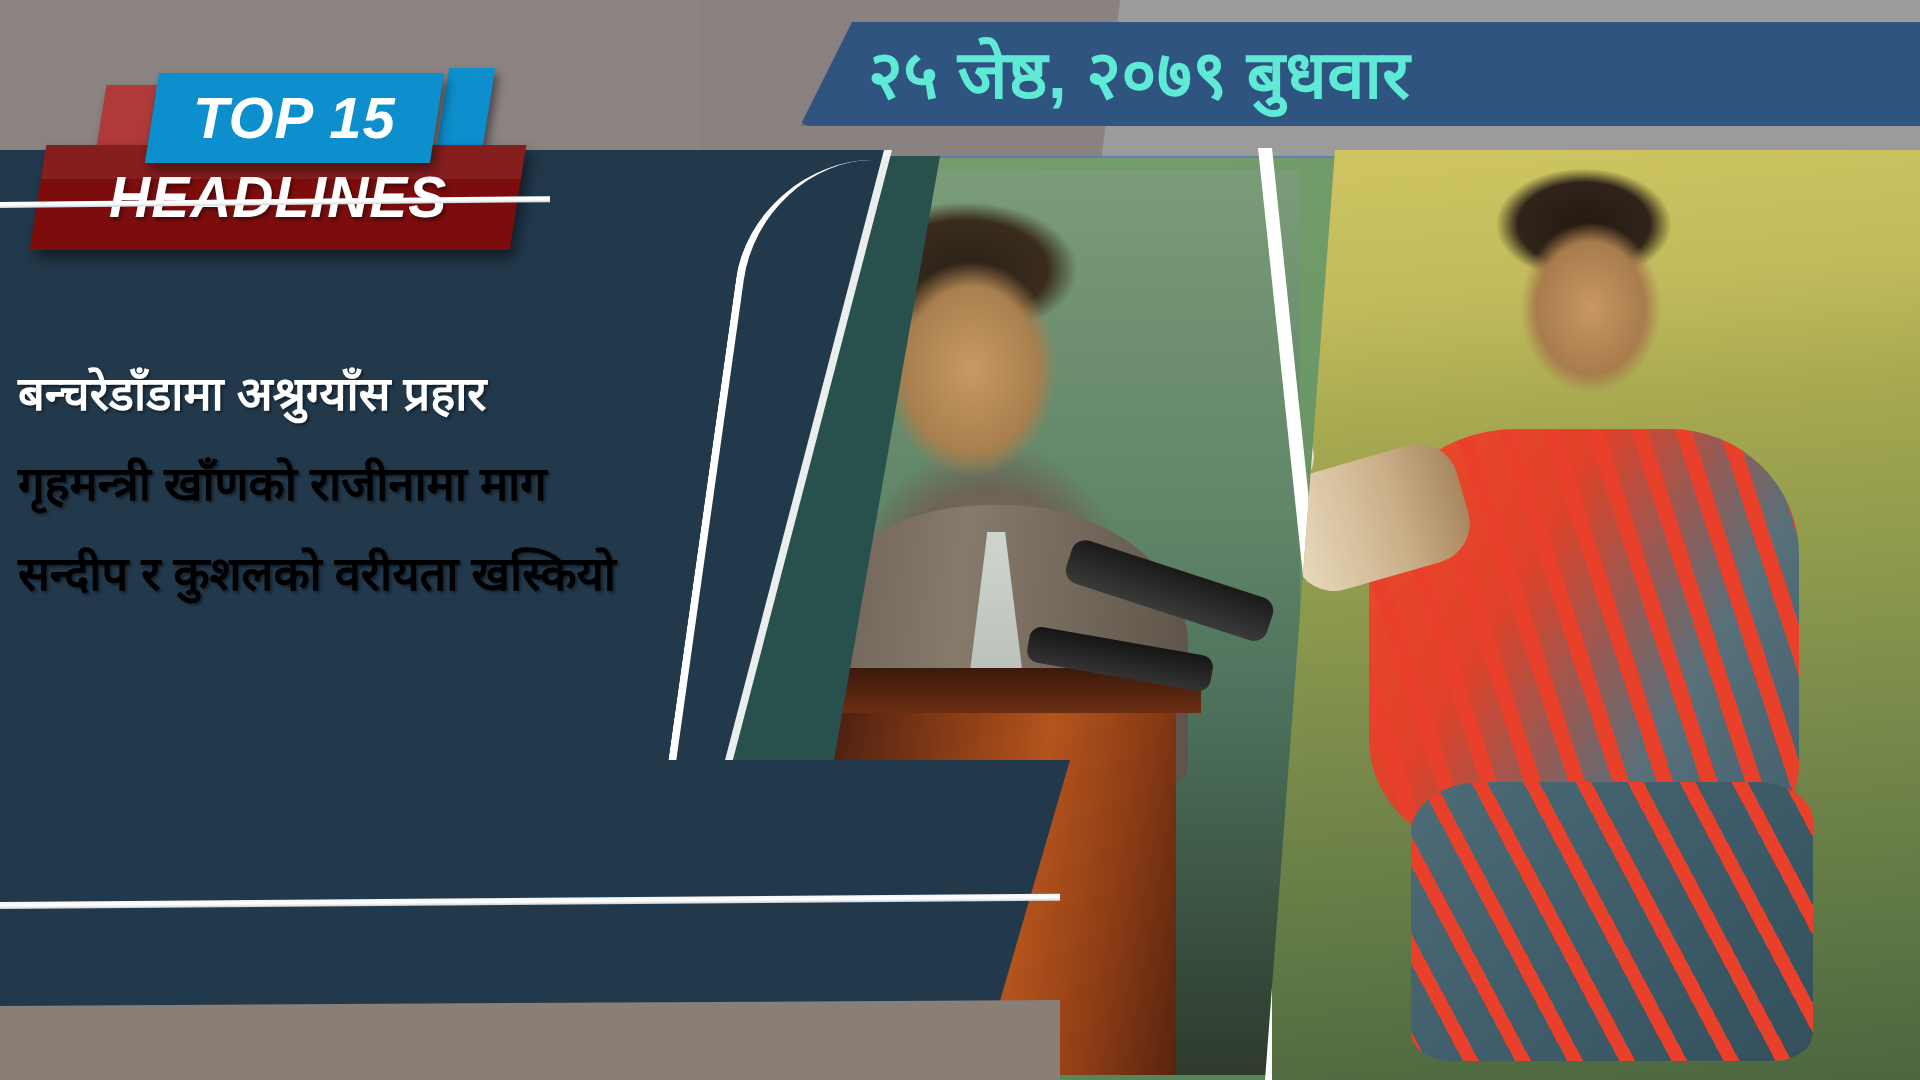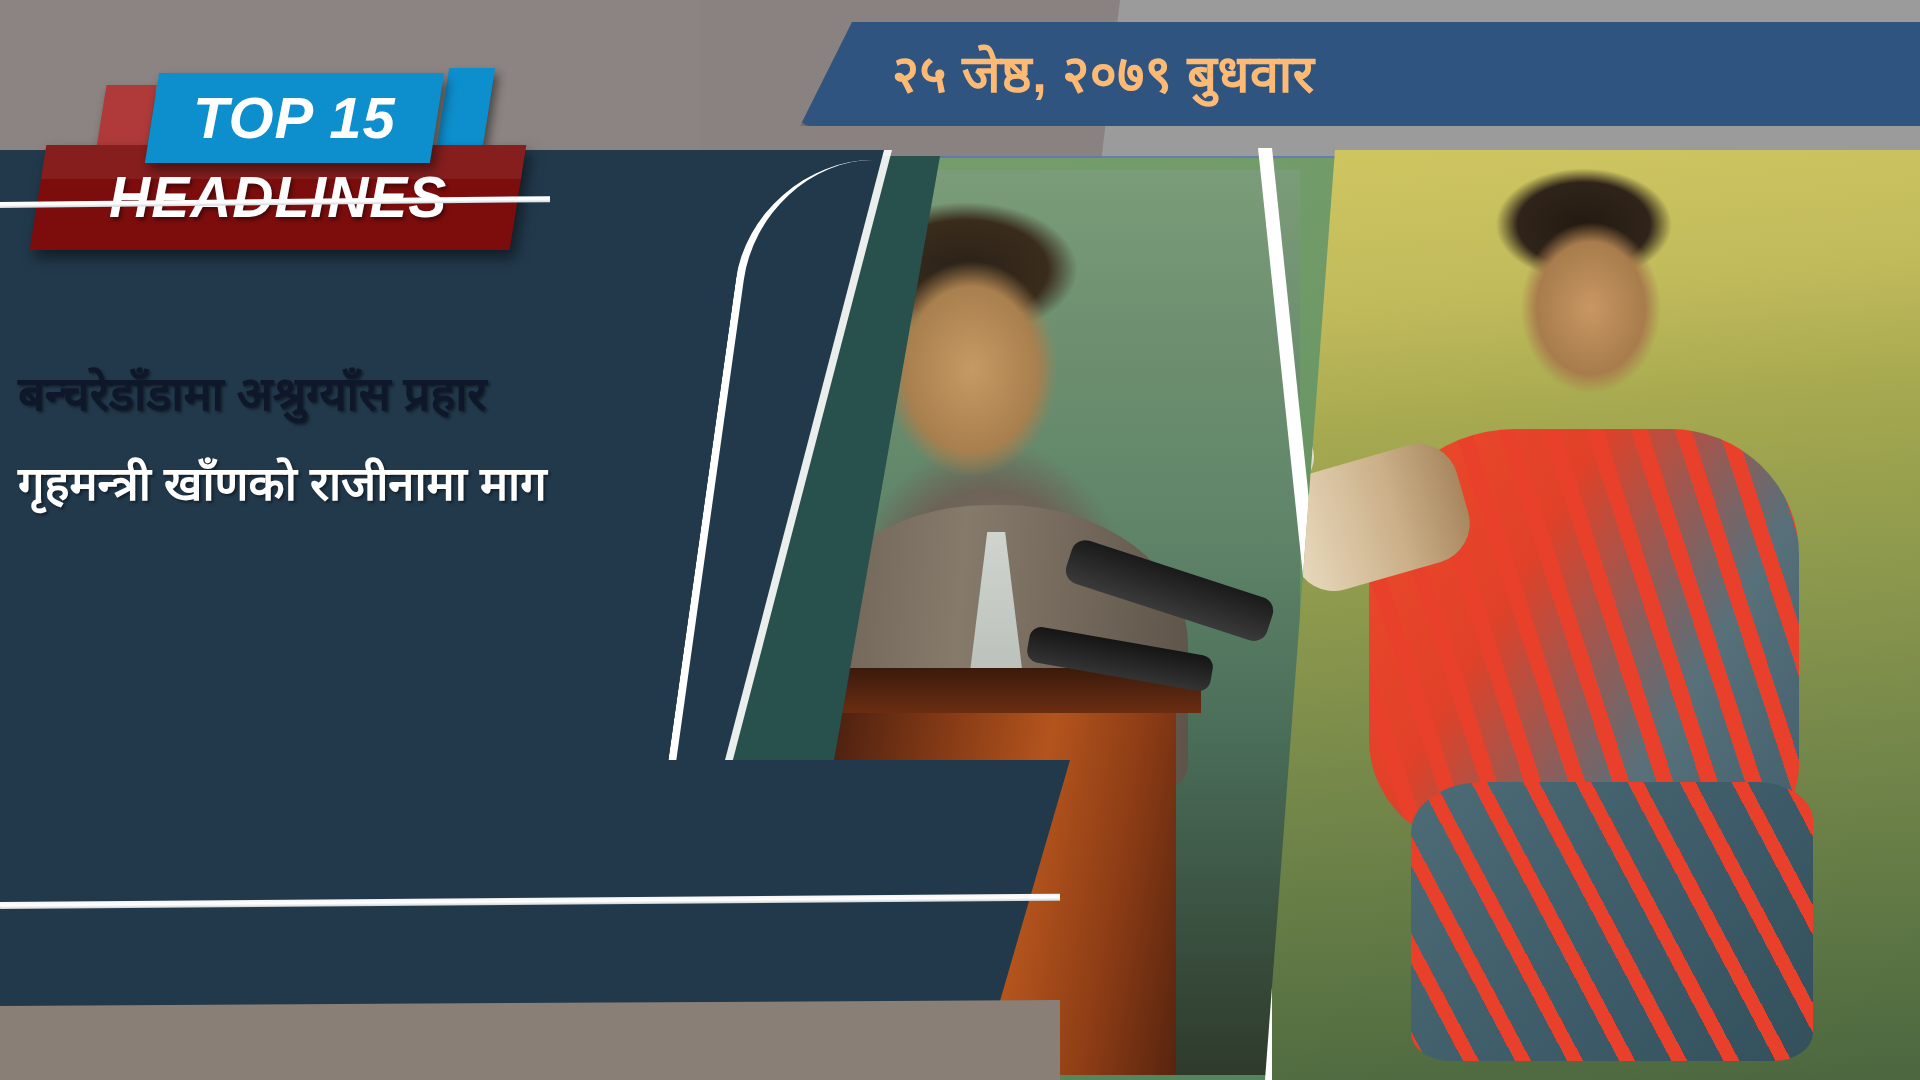--- a/index.html
+++ b/index.html
@@ -86,21 +86,21 @@
 
   
   .date-ribbon {
     position:absolute; left:800px; top:22px; width:1130px; height:104px;
     background:#2f5480; border-radius:10px;
     clip-path:polygon(52px 0, 100% 0, 100% 100%, 0 100%);
     box-shadow:0 5px 14px rgba(0,0,0,.35);
     display:flex; align-items:center;
   }
   .date-ribbon span {
-    margin-left:92px; color:#fdba74; font-size:52px; font-weight:bold;
+    margin-left:68px; color:#5eead4; font-size:67px; font-weight:bold;
     letter-spacing:.5px; line-height:1;
     font-family:"Liberation Sans", sans-serif;
   }
 
   
   .photo { position:absolute; overflow:hidden; }
 
   .photo-minister {
     left:680px; top:170px; width:620px; height:905px;
     clip-path:polygon(14% 0, 100% 0, 100% 100%, 0 100%);
@@ -200,22 +200,22 @@
     transform:skewX(-6deg);
   }
 
   
   .headlines { position:absolute; left:18px; top:370px; width:820px; z-index:6; }
   .hl {
     font-size:47px; font-weight:bold; line-height:1.02;
     margin-bottom:42px; white-space:nowrap;
     font-family:"Liberation Sans", sans-serif;
   }
-  .hl.y { color:#0f172a; text-shadow:2px 2px 3px rgba(0,0,0,.45); }
-  .hl.w { color:#ffffff; text-shadow:2px 2px 3px rgba(0,0,0,.45); }
+  .hl.y { color:#ffffff; text-shadow:2px 2px 3px rgba(0,0,0,.45); }
+  .hl.w { color:#000000; text-shadow:2px 2px 3px rgba(0,0,0,.45); }
 </style>
 </head>
 <body>
 
 <div class="stage">
 
   <div class="bg-base"></div>
   <div class="bg-grey-right"></div>
   <div class="bg-grey-wedge"></div>
 
@@ -249,20 +249,21 @@
   <div class="minister-edge"></div>
   <div class="minister-edge-lower"></div>
 
   <div class="lower-dark"></div>
   <div class="lower-rule"></div>
   <div class="footer-band"></div>
 
   <div class="headlines">
     <div class="hl y">बन्चरेडाँडामा अश्रुग्याँस प्रहार</div>
     <div class="hl w">गृहमन्त्री खाँणको राजीनामा माग</div>
+    <div class="hl w">सन्दीप र कुशलको वरीयता खस्कियो</div>
   </div>
 
   <div class="badge">
     <div class="red-tick"></div>
     <div class="blue-tick"></div>
 
     <div class="headbar">
       <div class="headbar-sheen"></div>
       <span>HEADLINES</span>
     </div>

